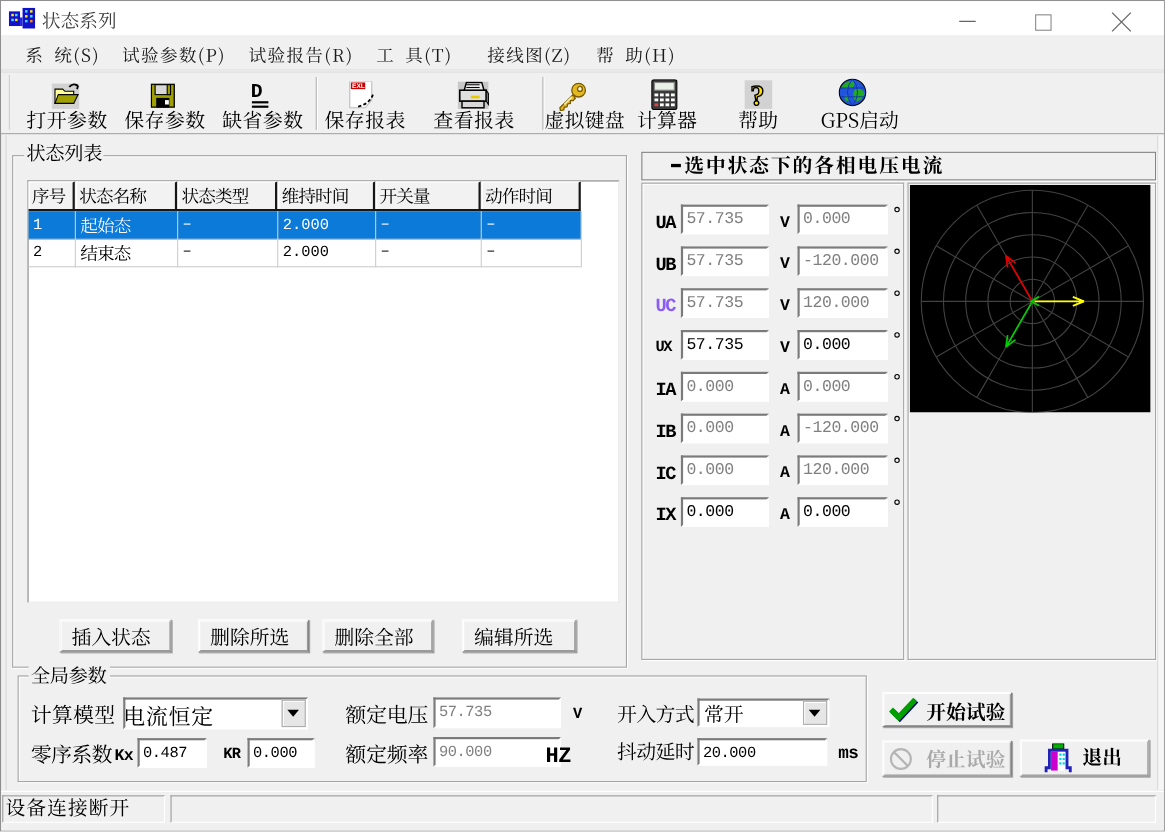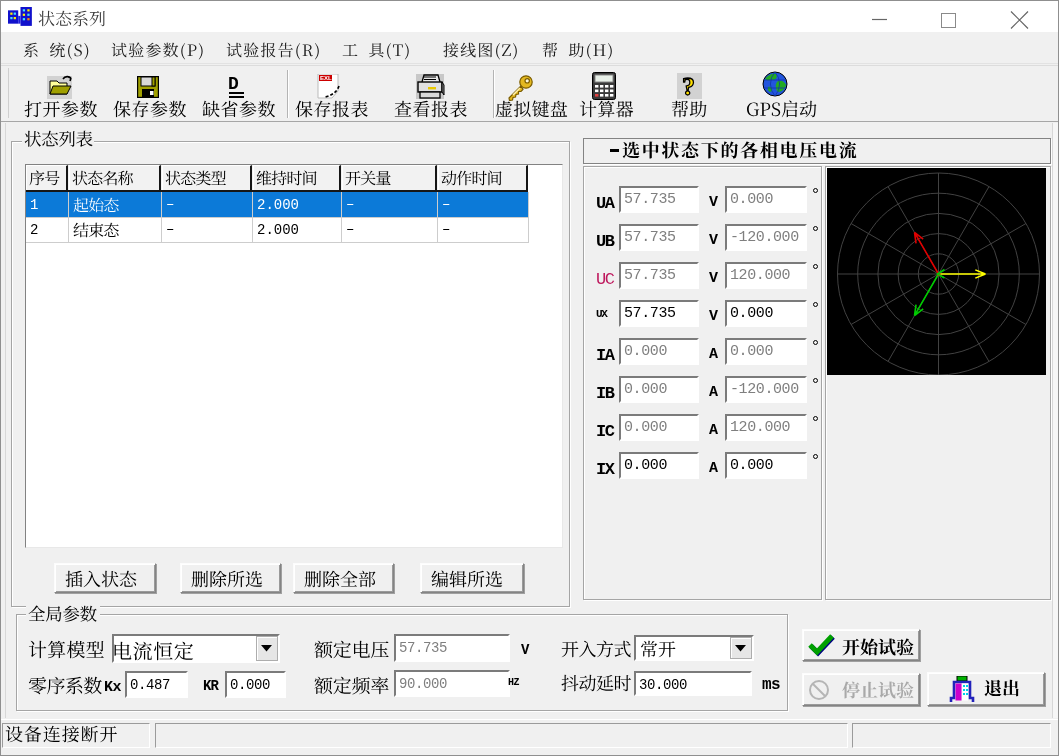--- a/index.html
+++ b/index.html
@@ -411,30 +411,30 @@
 <div class="deg" style="left:813px;top:188px"></div>
 <div class="ab mono" style="left:596px;top:232px;font-size:17px;font-weight:bold;letter-spacing:-1.4px;color:#000">UB</div>
 <div class="sunk" style="left:619px;top:224px;width:80px;height:27px">
     <span class="v" style="color:#7f7f7f">57.735</span>
   </div>
 <div class="ab mono" style="left:709px;top:232px;font-size:15px;font-weight:bold;color:#000">V</div>
 <div class="sunk" style="left:725px;top:224px;width:82px;height:27px">
     <span class="v" style="color:#7f7f7f">-120.000</span>
   </div>
 <div class="deg" style="left:813px;top:226px"></div>
-<div class="ab mono" style="left:596px;top:270px;font-size:17px;font-weight:normal;letter-spacing:-1.4px;color:#be185d">UC</div>
+<div class="ab mono" style="left:596px;top:270px;font-size:17px;font-weight:bold;letter-spacing:-1.4px;color:#8b5cf6">UC</div>
 <div class="sunk" style="left:619px;top:262px;width:80px;height:27px">
     <span class="v" style="color:#7f7f7f">57.735</span>
   </div>
 <div class="ab mono" style="left:709px;top:270px;font-size:15px;font-weight:bold;color:#000">V</div>
 <div class="sunk" style="left:725px;top:262px;width:82px;height:27px">
     <span class="v" style="color:#7f7f7f">120.000</span>
   </div>
 <div class="deg" style="left:813px;top:264px"></div>
-<div class="ab mono" style="left:596px;top:308px;font-size:11px;font-weight:bold;letter-spacing:-1.4px;color:#000">UX</div>
+<div class="ab mono" style="left:596px;top:308px;font-size:14px;font-weight:bold;letter-spacing:-1.4px;color:#000">UX</div>
 <div class="sunk" style="left:619px;top:300px;width:80px;height:27px">
     <span class="v" style="color:#000">57.735</span>
   </div>
 <div class="ab mono" style="left:709px;top:308px;font-size:15px;font-weight:bold;color:#000">V</div>
 <div class="sunk" style="left:725px;top:300px;width:82px;height:27px">
     <span class="v" style="color:#000">0.000</span>
   </div>
 <div class="deg" style="left:813px;top:302px"></div>
 <div class="ab mono" style="left:596px;top:346px;font-size:17px;font-weight:bold;letter-spacing:-1.4px;color:#000">IA</div>
 <div class="sunk" style="left:619px;top:338px;width:80px;height:27px">
@@ -576,31 +576,31 @@
     <g transform="scale(1,-1)" fill="#000">
       <use href="#g89" x="0"></use>
       <use href="#g88" x="989"></use>
       <use href="#g95" x="1979"></use>
       <use href="#g96" x="2968"></use>
     </g>
   </svg>
 <div class="sunk v2" style="left:394px;top:670px;width:116px;height:27px">
     <span class="v" style="color:#7f7f7f">90.000</span>
   </div>
-<div class="ab mono" style="left:508px;top:677px;font-size:10px;font-weight:bold;letter-spacing:-0.5px">HZ</div>
+<div class="ab mono" style="left:496px;top:677px;font-size:20px;font-weight:bold;letter-spacing:-0.5px">HZ</div>
 <svg class="ct " style="left:561px;top:674px" width="70" height="18" viewBox="0 -880 3889 1000">
     <g transform="scale(1,-1)" fill="#000">
       <use href="#g97" x="0"></use>
       <use href="#g44" x="972"></use>
       <use href="#g98" x="1944"></use>
       <use href="#g53" x="2917"></use>
     </g>
   </svg>
 <div class="sunk v2" style="left:634px;top:671px;width:118px;height:25px">
-    <span class="v">30.000</span>
+    <span class="v">20.000</span>
   </div>
 <div class="ab mono" style="left:762px;top:676px;font-size:16px;font-weight:bold;letter-spacing:-0.5px">ms</div>
 <div class="btn" style="left:802px;top:629px;width:118px;height:32px"></div>
 <svg class="ab" style="left:808px;top:633px" width="28" height="26" viewBox="0 0 28 26">
 <path d="M3 13 L10 20 L25 4" stroke="#000080" stroke-width="5" fill="none"></path>
 <path d="M2 12 L9 19 L24 3" stroke="#00a000" stroke-width="5" fill="none"></path>
 </svg>
 <svg class="ct " style="left:842px;top:638px" width="72" height="18" viewBox="0 -880 4000 1000">
     <g transform="scale(1,-1)" fill="#000">
       <use href="#g99" x="0"></use>

